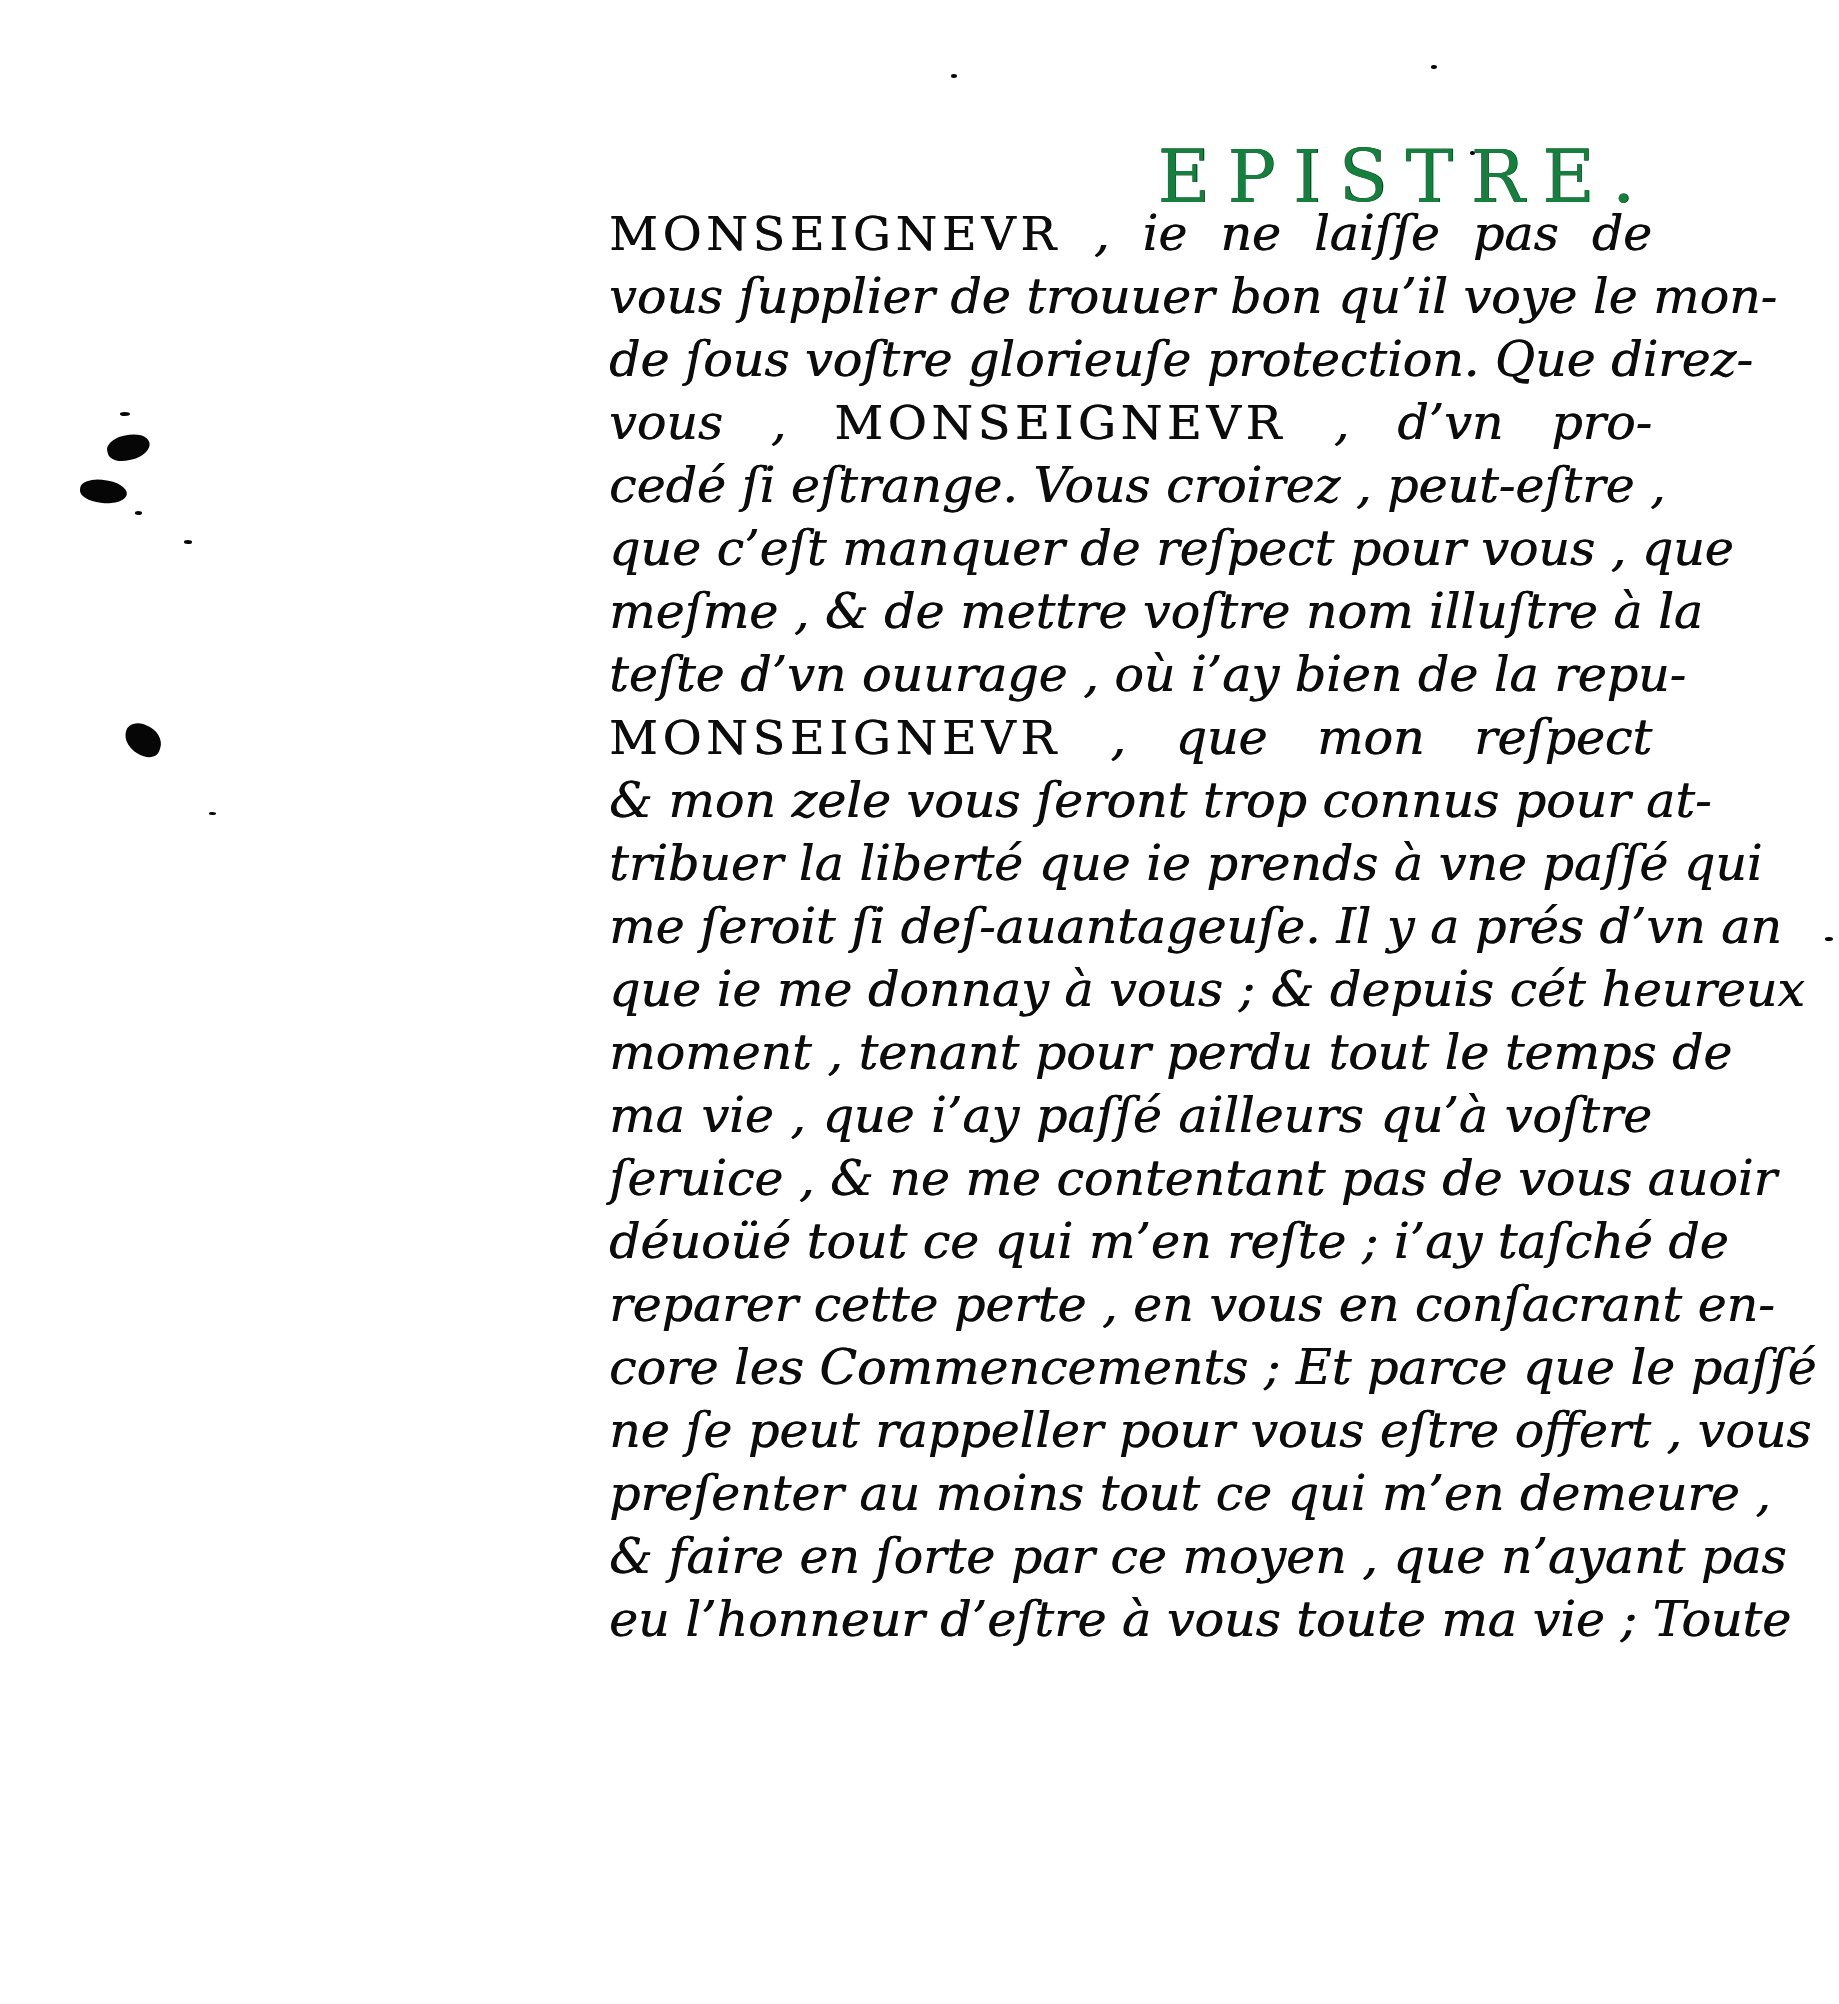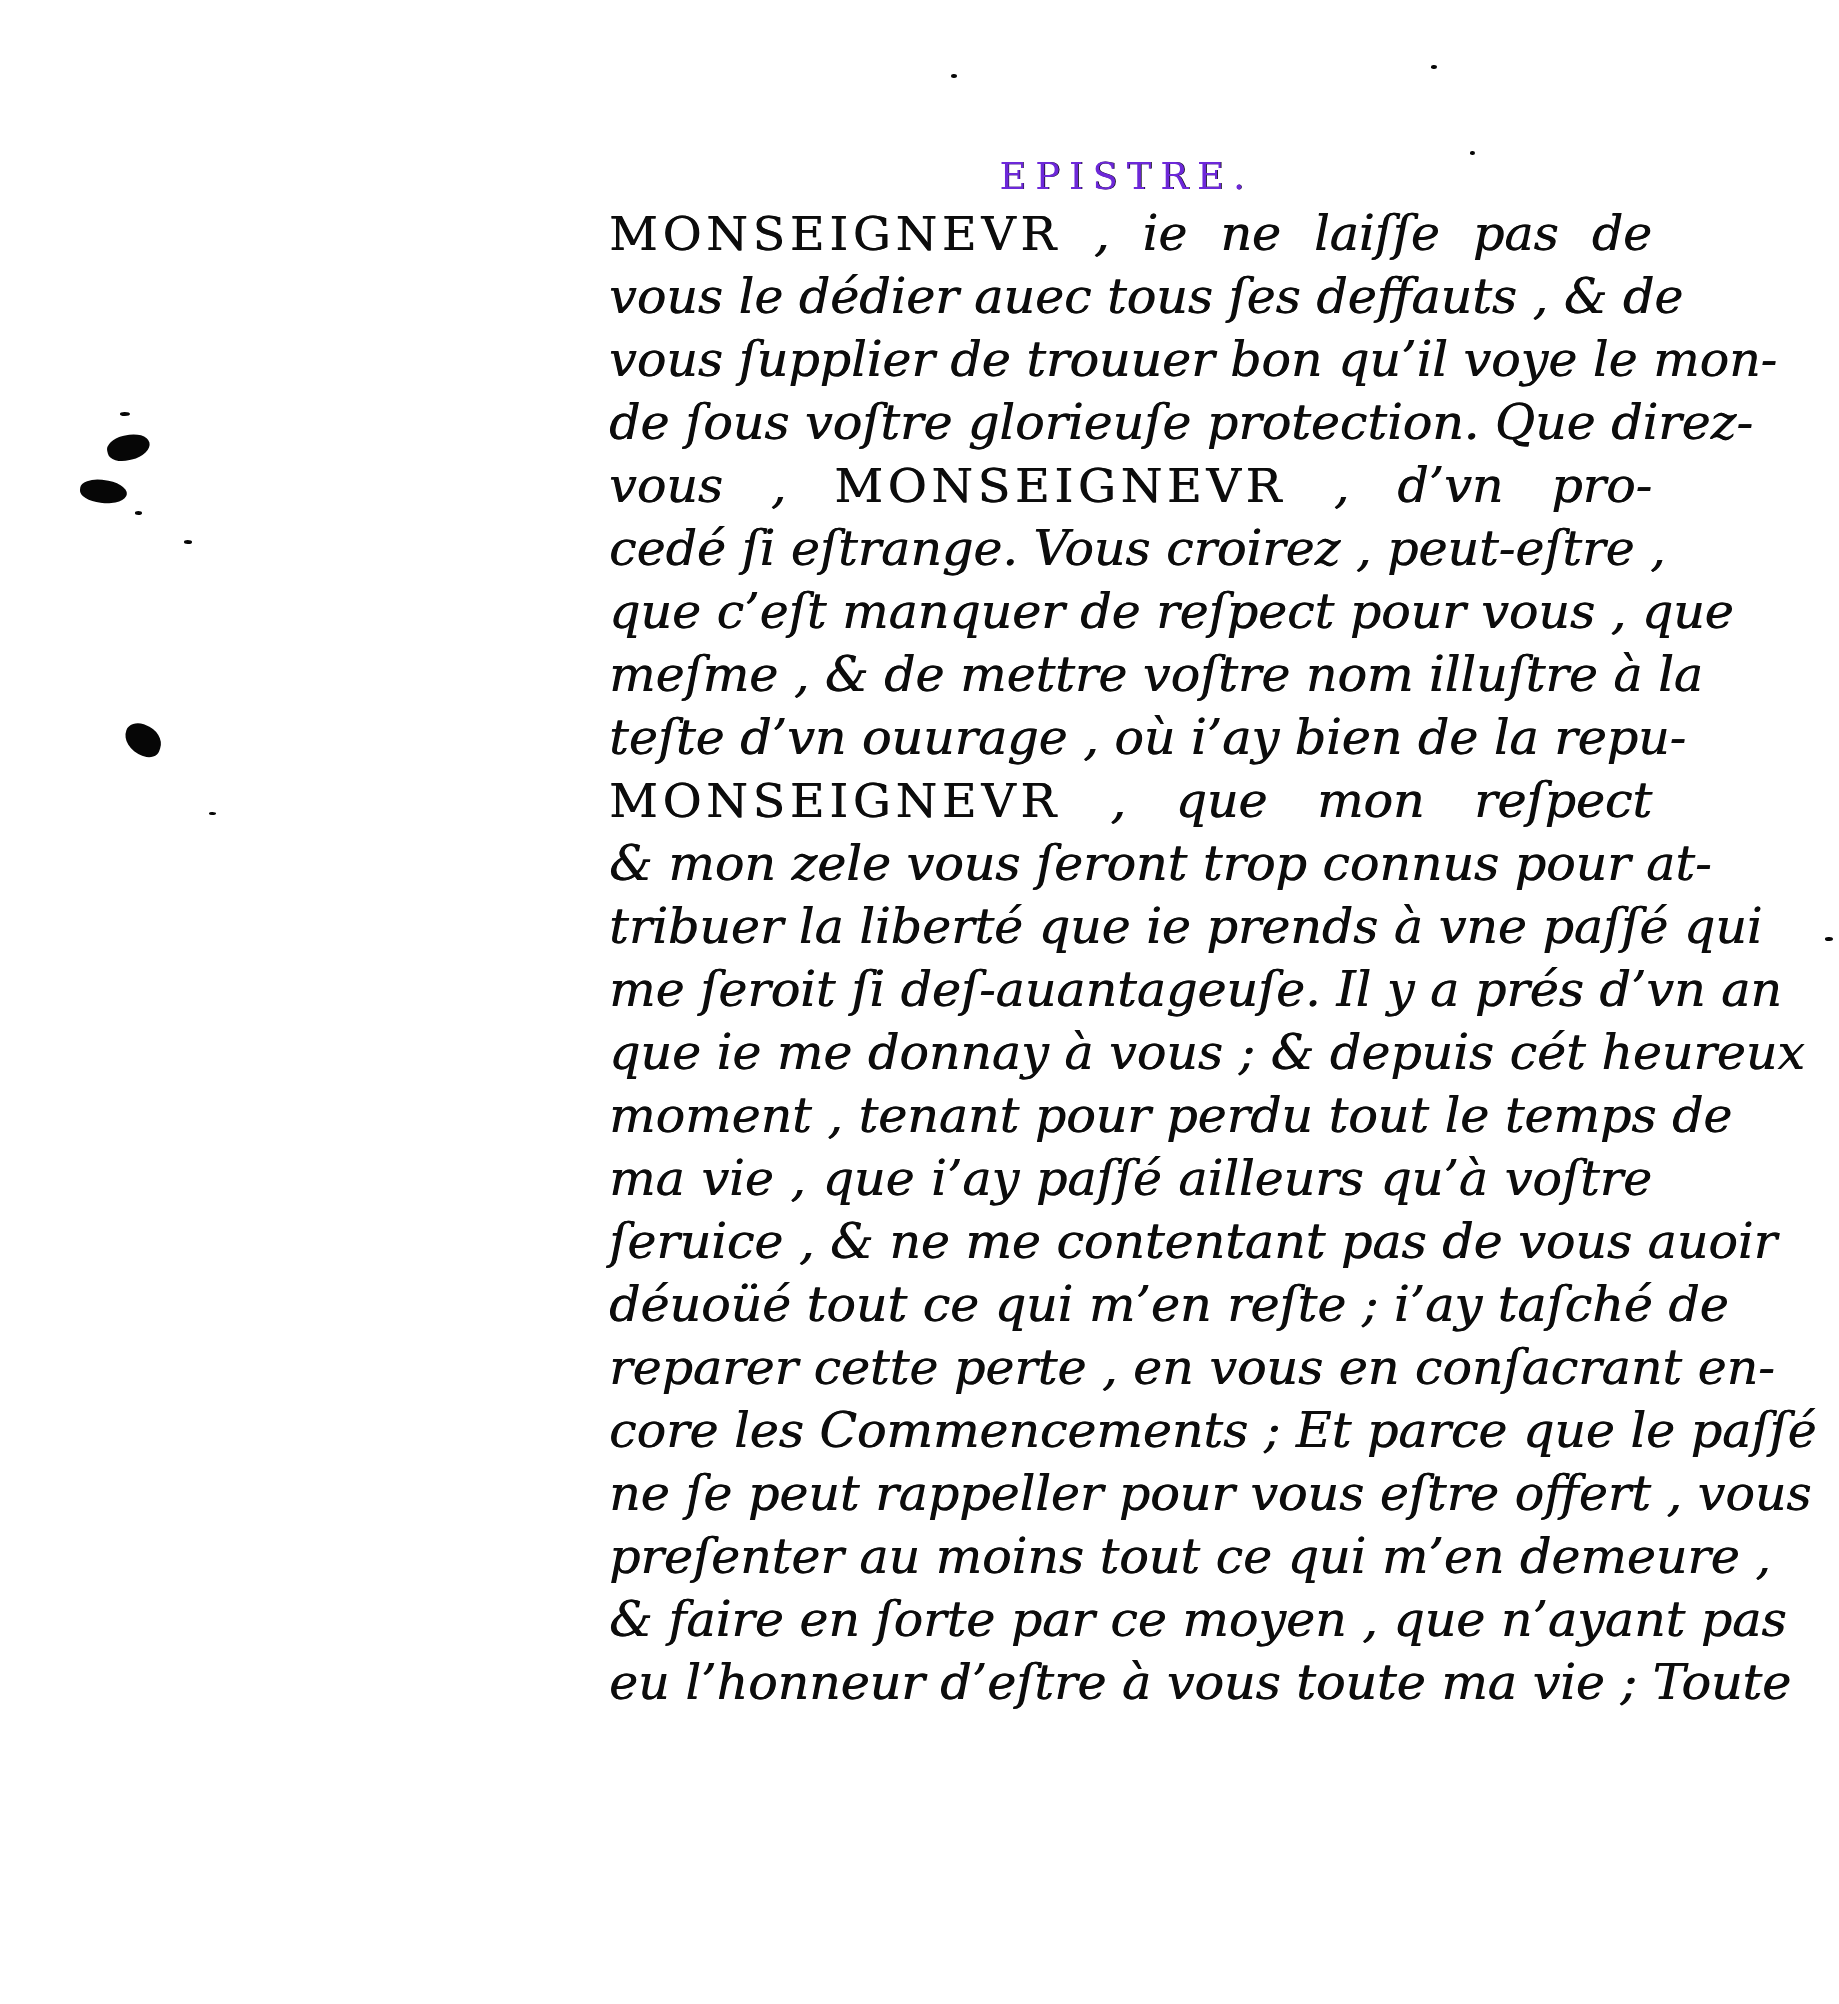--- a/index.html
+++ b/index.html
@@ -13,27 +13,27 @@
     height: 2501px;
     background: #ffffff;
     overflow: hidden;
     font-family: "DejaVu Serif", serif;
   }
   .page-header {
     position: absolute;
     top: 149px;
     left: 601px;
     width: 1051px;
-    text-align: center;
+    text-align: right;
     font-family: "DejaVu Serif", serif;
     font-style: normal;
-    font-size: 37px;
+    font-size: 72px;
     line-height: 56px;
     letter-spacing: 0.24em;
-    color: #6d28d9;
+    color: #15803d;
     text-shadow: 0.6px 0 0 #0c0c0c;
     white-space: nowrap;
   }
   .body-block {
     position: absolute;
     top: 202px;
     left: 601px;
     width: 1051px;
     color: #0c0c0c;
   }
@@ -62,21 +62,20 @@
 </style>
 </head>
 <body>
 
 <div class="page">
 
   <div class="page-header">EPISTRE.</div>
 
   <div class="body-block">
     <div class="text-line"><span class="caps">MONSEIGNEVR</span> , ie ne laiſſe pas de</div>
-    <div class="text-line">vous le dédier auec tous ſes deffauts , &amp; de</div>
     <div class="text-line">vous ſupplier de trouuer bon qu’il voye le mon-</div>
     <div class="text-line">de ſous voſtre glorieuſe protection. Que direz-</div>
     <div class="text-line">vous , <span class="caps">MONSEIGNEVR</span> , d’vn pro-</div>
     <div class="text-line">cedé ſi eſtrange. Vous croirez , peut-eſtre ,</div>
     <div class="text-line">que c’eſt manquer de reſpect pour vous , que</div>
     <div class="text-line">meſme , &amp; de mettre voſtre nom illuſtre à la</div>
     <div class="text-line">teſte d’vn ouurage , où i’ay bien de la repu-</div>
     <div class="text-line"><span class="caps">MONSEIGNEVR</span> , que mon reſpect</div>
     <div class="text-line">&amp; mon zele vous ſeront trop connus pour at-</div>
     <div class="text-line">tribuer la liberté que ie prends à vne paſſé qui</div>

